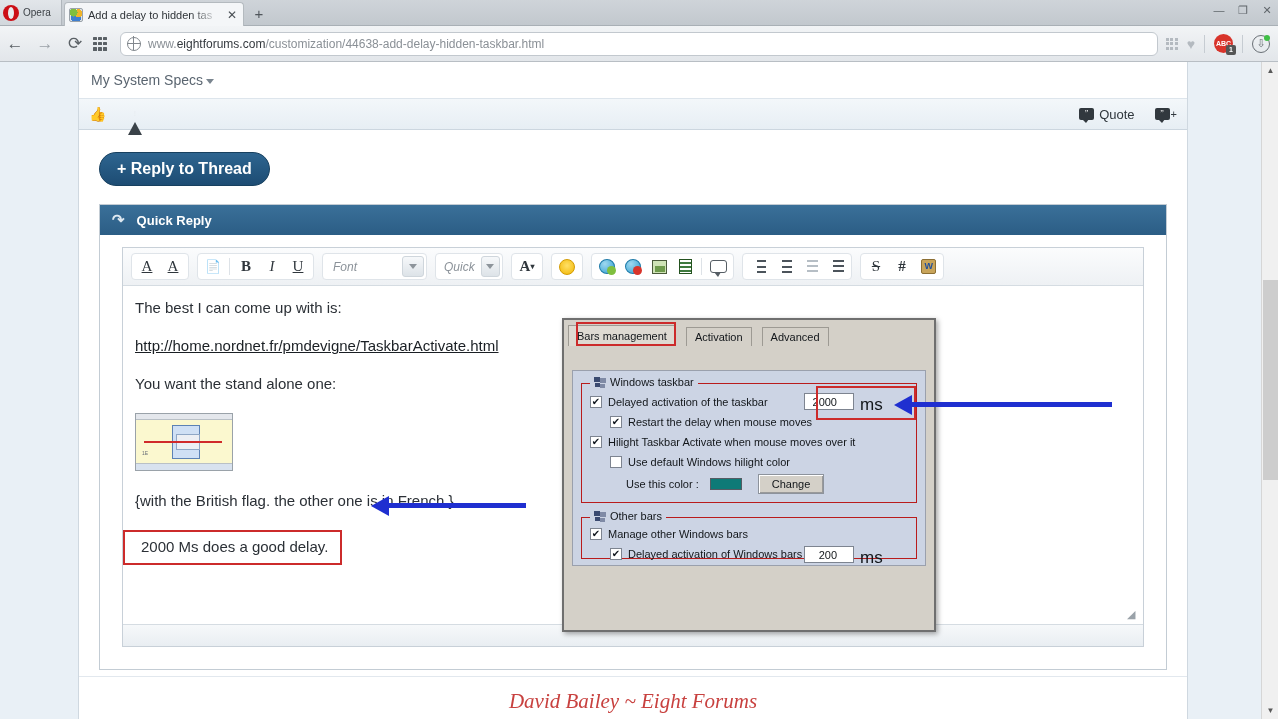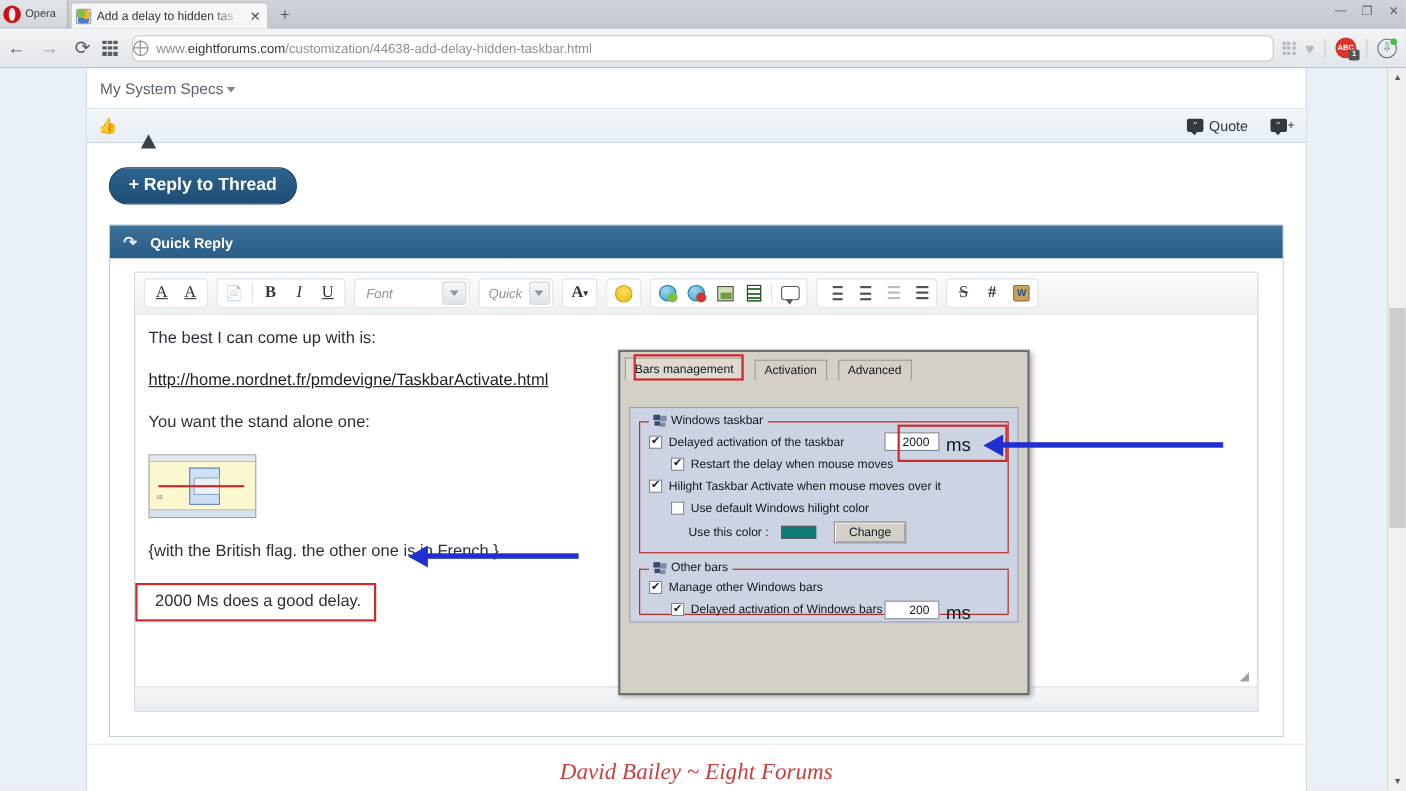--- a/index.html
+++ b/index.html
@@ -76,21 +76,21 @@
   .navbtn { width:30px; text-align:center; font-size:17px; color:#5a6065; cursor:pointer; }
   .navbtn.dim { color:#9aa0a6; }
   .grid-icon {
     width:14px; height:14px; margin:0 9px 0 3px; cursor:pointer;
     display:grid; grid-template-columns:repeat(3,1fr); grid-template-rows:repeat(3,1fr); gap:1.5px;
   }
   .grid-icon i { background:#5a6065; border-radius:.5px; }
   .urlbar {
     flex:1; height:24px; margin:0 4px; background:#fff;
     border:1px solid #c2c8ce; border-radius:6px;
-    display:flex; align-items:center; padding:0 0; gap:7px;
+    display:flex; align-items:center; padding:0 6px; gap:7px;
   }
   .globe {
     width:14px; height:14px; border-radius:50%;
     border:1.4px solid #82888e; position:relative; flex:none;
   }
   .globe::before { content:""; position:absolute; left:5px; top:-1.4px; width:1.2px; height:14px; background:#82888e; }
   .globe::after { content:""; position:absolute; left:-1.4px; top:5px; width:14px; height:1.2px; background:#82888e; }
   .urltext { font-size:12px; color:#8a9096; white-space:nowrap; }
   .urltext b { color:#34393e; font-weight:400; }
   .rightnav { display:flex; align-items:center; gap:9px; padding:0 8px 0 4px; }
@@ -317,21 +317,21 @@
   .cb-row { position:absolute; display:flex; align-items:flex-end; gap:6px; font-size:11px; color:#12161a; white-space:nowrap; }
   .cbx {
     width:12px; height:12px; background:#fff; border:1px solid #7d8490;
     display:flex; align-items:center; justify-content:center; flex:none; cursor:pointer;
   }
   .cbx.checked::after { content:"✔"; font-size:10px; color:#10161d; line-height:1; }
 
   .numfield {
     position:absolute; background:#fff; border:1px solid #7d8490;
     height:17px; text-align:right; font-size:11px; color:#12161a;
-    padding-right:8px; line-height:16px;
+    padding-right:16px; line-height:16px;
   }
   .unit { position:absolute; font-size:17px; color:#12161a; }
 
   .swatch { position:absolute; width:32px; height:12px; background:#0e7a77; border:1px solid #555b63; }
   .wbtn {
     position:absolute; background:#d4d0c8; border:1px solid #8d939c;
     box-shadow:inset 1px 1px 0 #fff, inset -1px -1px 0 #9a9a9a;
     font-size:11px; color:#12161a; display:flex; align-items:center; justify-content:center; cursor:pointer;
   }
   .wbtn.disabled { color:#9a9a9a; text-shadow:1px 1px 0 #fff; }

